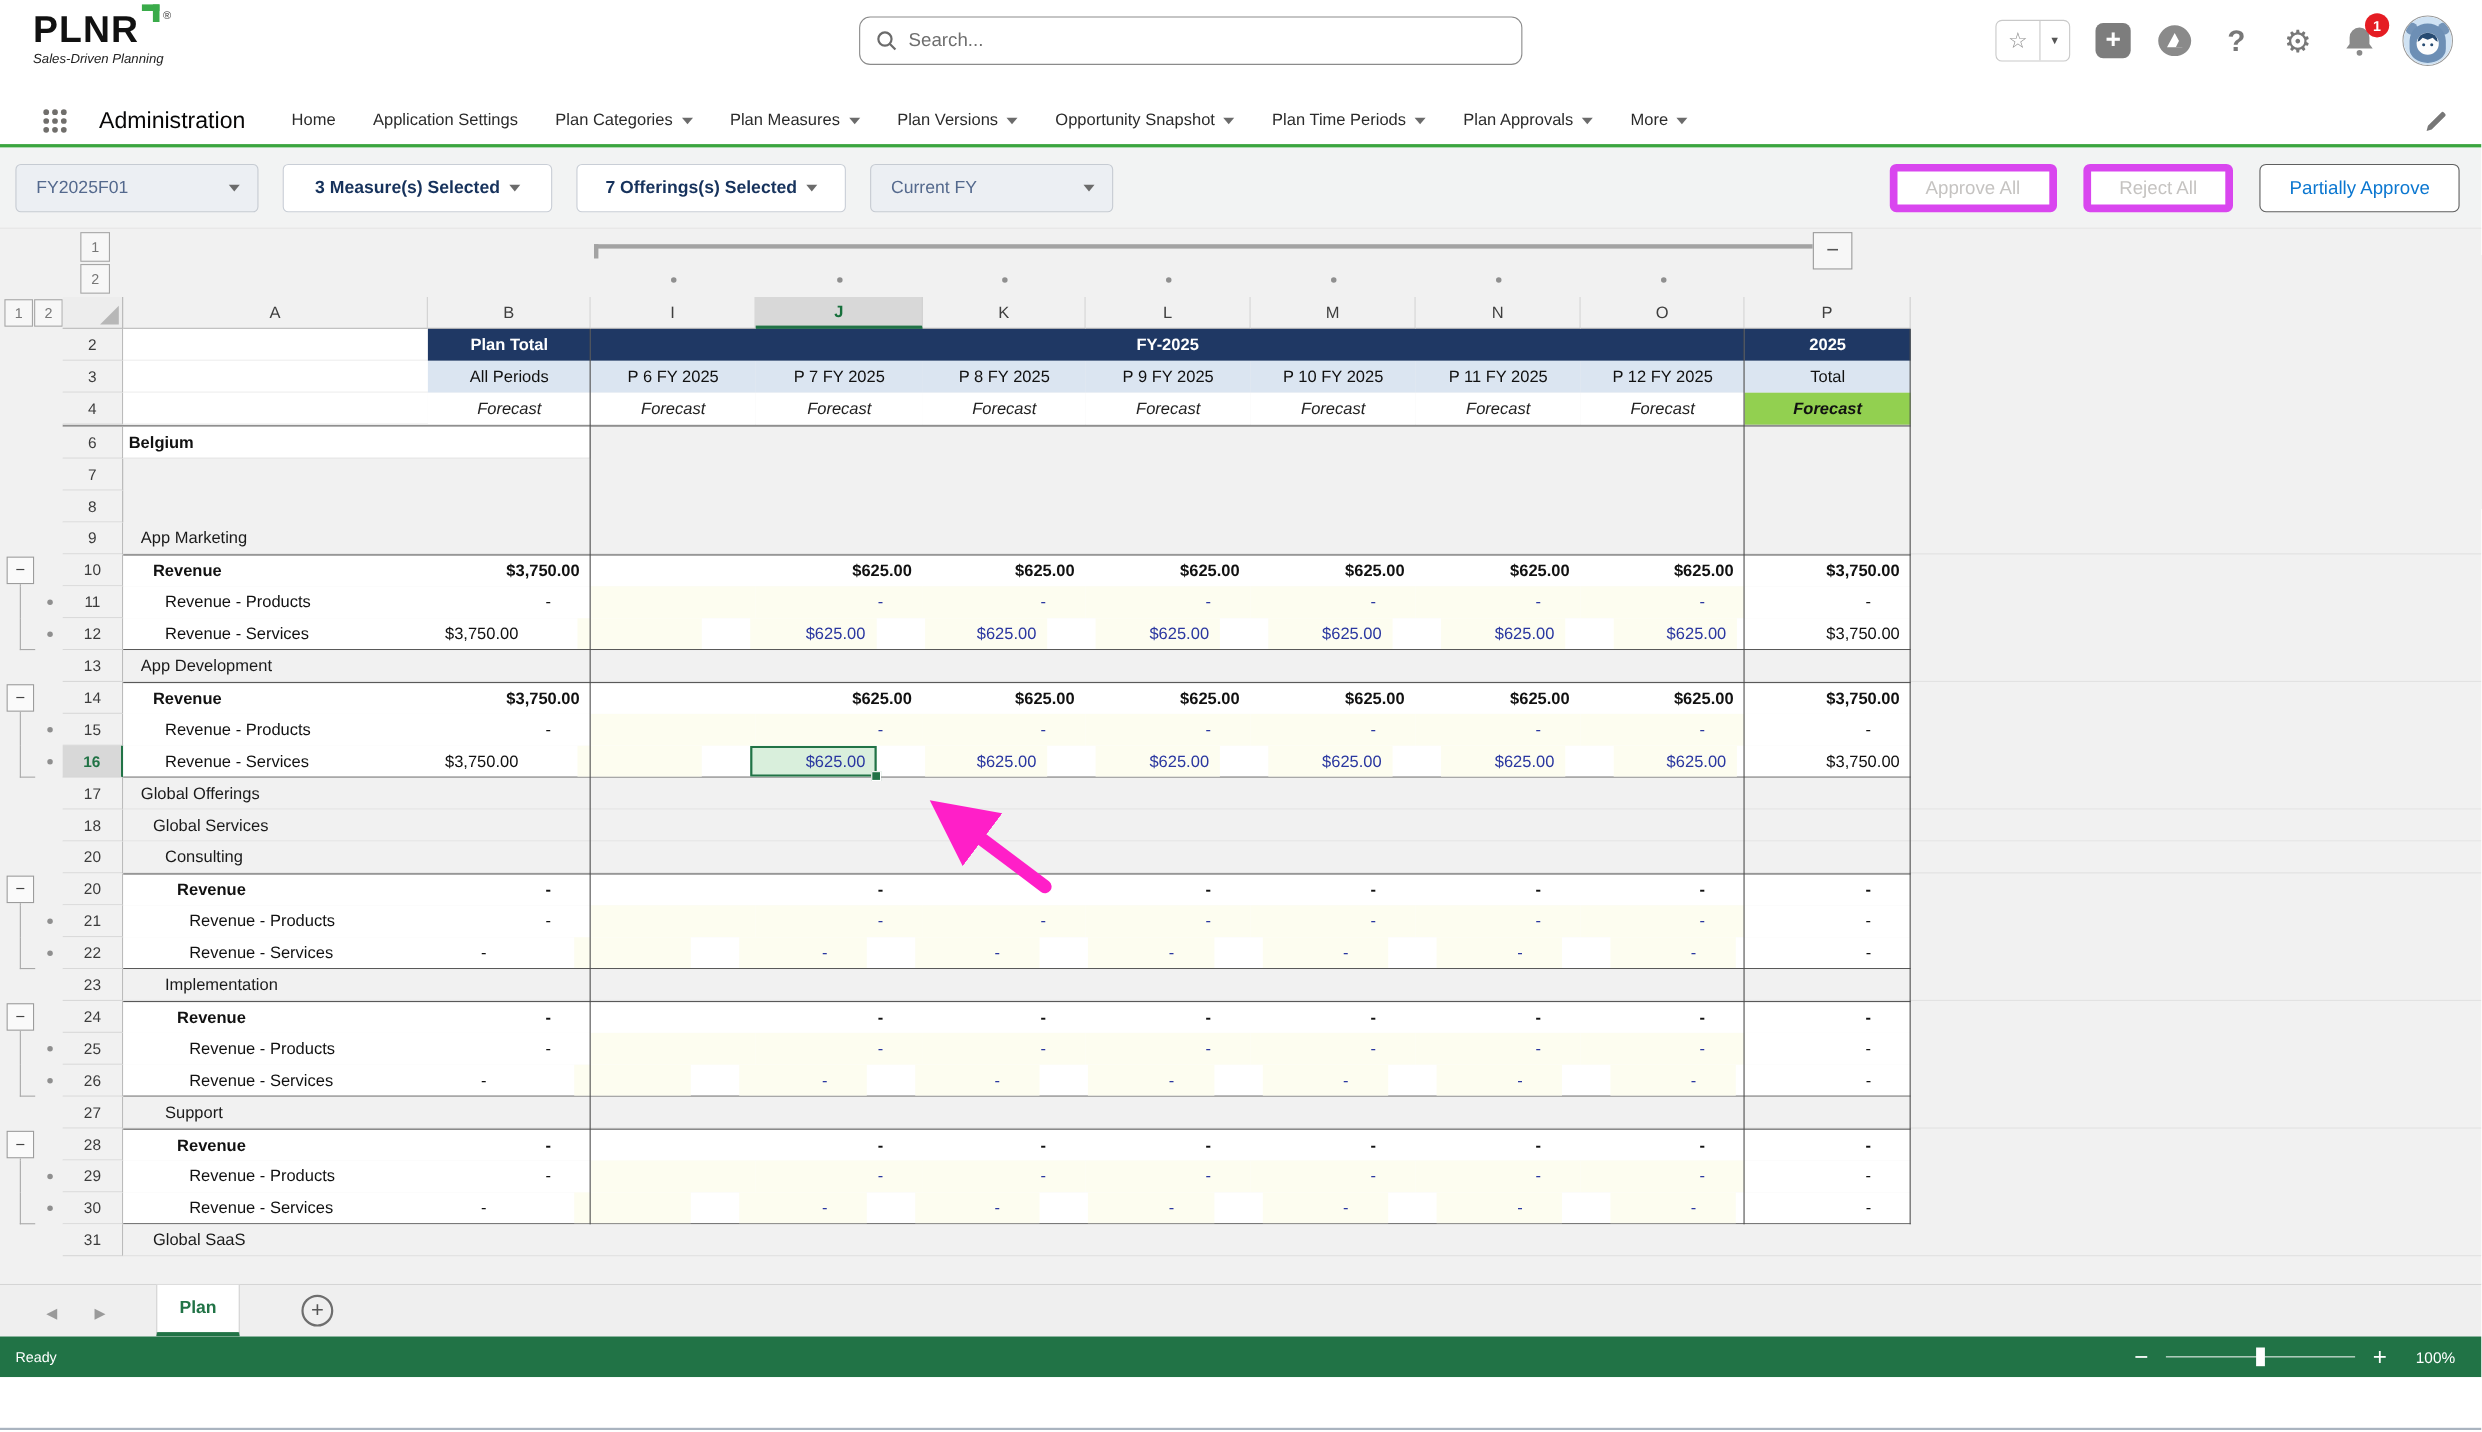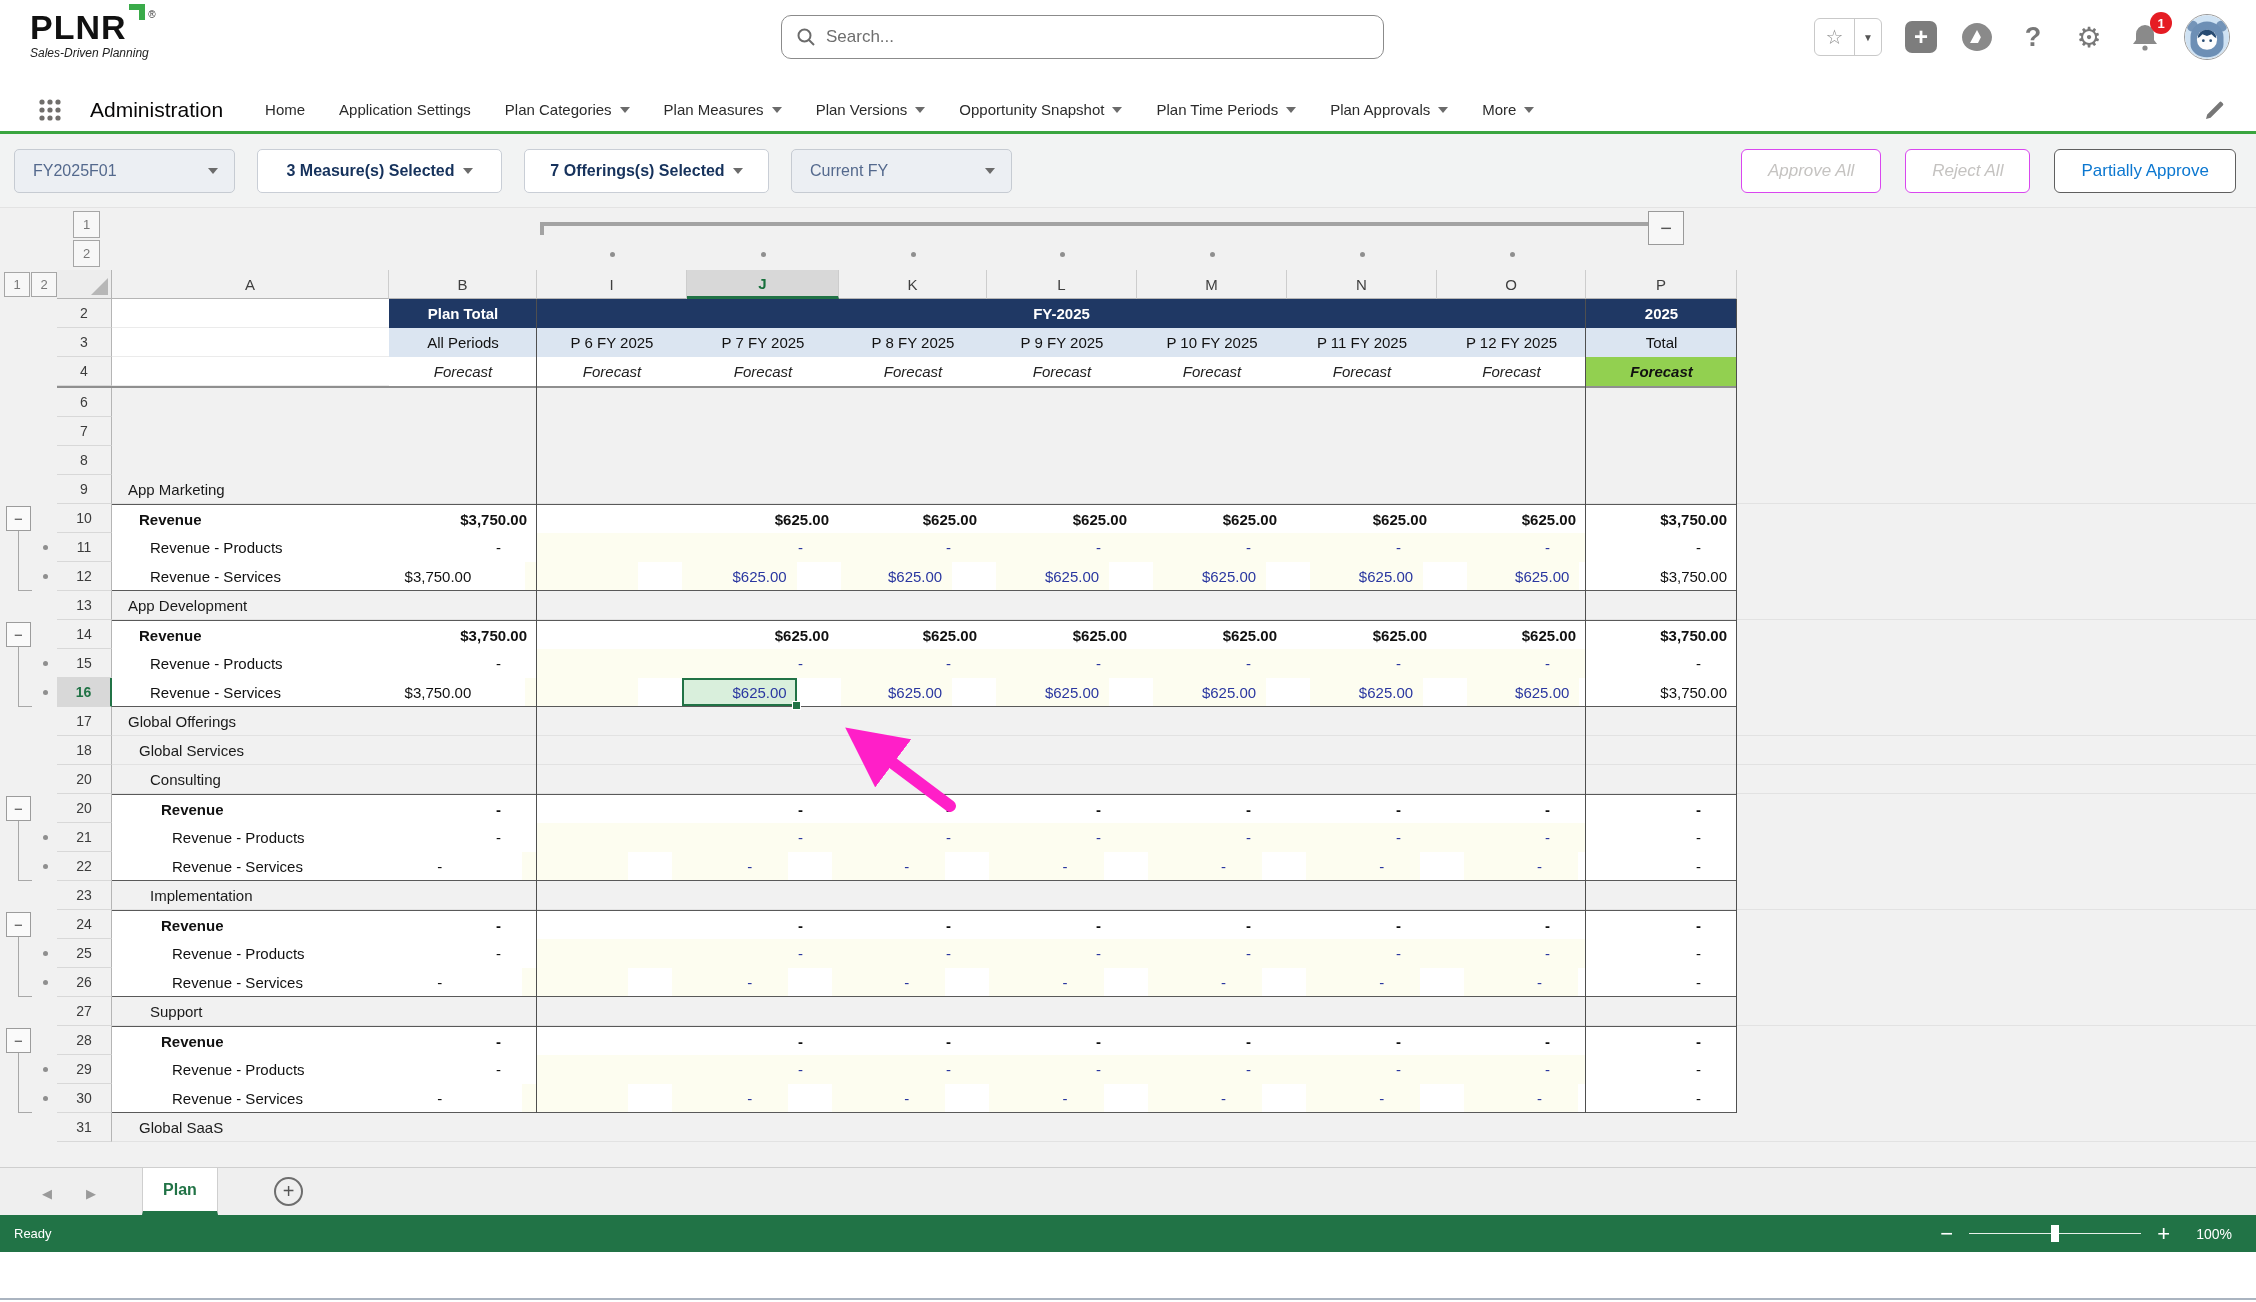--- a/index.html
+++ b/index.html
@@ -35,21 +35,21 @@
   .caret-dn { width:0; height:0; border-left:5px solid transparent; border-right:5px solid transparent; border-top:6px solid #6b6b6b; }
   .nav-edit { margin-left:auto; }
 
   
   .filterbar { height:74px; background:#f2f3f3; border-bottom:1px solid #e3e3e3; display:flex; align-items:center; padding:0 14px; gap:22px; }
   .fbtn { height:44px; border-radius:5px; font-size:16px; display:flex; align-items:center; cursor:pointer; }
   .fbtn.gray { background:#eceff3; border:1px solid #c6cbd2; color:#54698d; width:221px; justify-content:space-between; padding:0 16px 0 18px;}
   .fbtn.white { background:#fff; border:1px solid #c9ced6; color:#16325c; font-weight:bold; width:245px; justify-content:center; gap:8px;}
   .actions { margin-left:auto; display:flex; gap:24px; padding-right:6px;}
   .abtn { height:44px; border-radius:6px; background:#fff; font-size:17px; display:flex; align-items:center; justify-content:center; padding:0 26px; cursor:pointer;}
-  .abtn.disabled { color:#c5c3c1; border:1px solid #d946ef;font-style:italic; }
+  .abtn.disabled { color:#c5c3c1; border:7px solid #d946ef; }
   .abtn.primary { color:#0b77d0; border:1px solid #5f5f5f; }
 
   
   .grid-area { position:relative; height:959px; background:#f1f1f1; overflow:hidden; }
   .topstrip { position:relative; height:62px; }
   .lvlbox { position:absolute; width:27px; height:27px; border:1px solid #a6a6a6; background:#f7f7f7; color:#777; font-size:13px; display:flex; align-items:center; justify-content:center; cursor:pointer;}
   .bracket { position:absolute; left:540px; top:14px; width:1108px; height:4px; background:#a3a3a3; }
   .bracket::before { content:""; position:absolute; left:0; top:0; width:4px; height:13px; background:#a3a3a3; }
   .colminus { position:absolute; left:1648px; top:3px; width:36px; height:34px; border:1px solid #9a9a9a; background:#f7f7f7; color:#555; font-size:20px; display:flex; align-items:center; justify-content:center; cursor:pointer;}
   .cdot { position:absolute; top:44px; width:5px; height:5px; border-radius:50%; background:#8f8f8f; }
@@ -329,20 +329,21 @@
           <div class="fc" style="width: 150px;">Forecast</div>
           <div class="fc" style="width: 150px;">Forecast</div>
           <div class="fc" style="width: 150px;">Forecast</div>
           <div class="fc" style="width: 149px;">Forecast</div>
           <div class="fcP" style="width: 151px;">Forecast</div>
         </div>
         <div class="hiddenrow"></div>
         <div class="row">
           <div class="gut"></div>
           <div class="rn">6</div>
+          <div class="lwhite" style="padding-left: 5px;">Belgium</div>
         </div>
         <div class="row">
           <div class="gut"></div>
           <div class="rn">7</div>
         </div>
         <div class="row">
           <div class="gut"></div>
           <div class="rn">8</div>
         </div>
         <div class="row">

